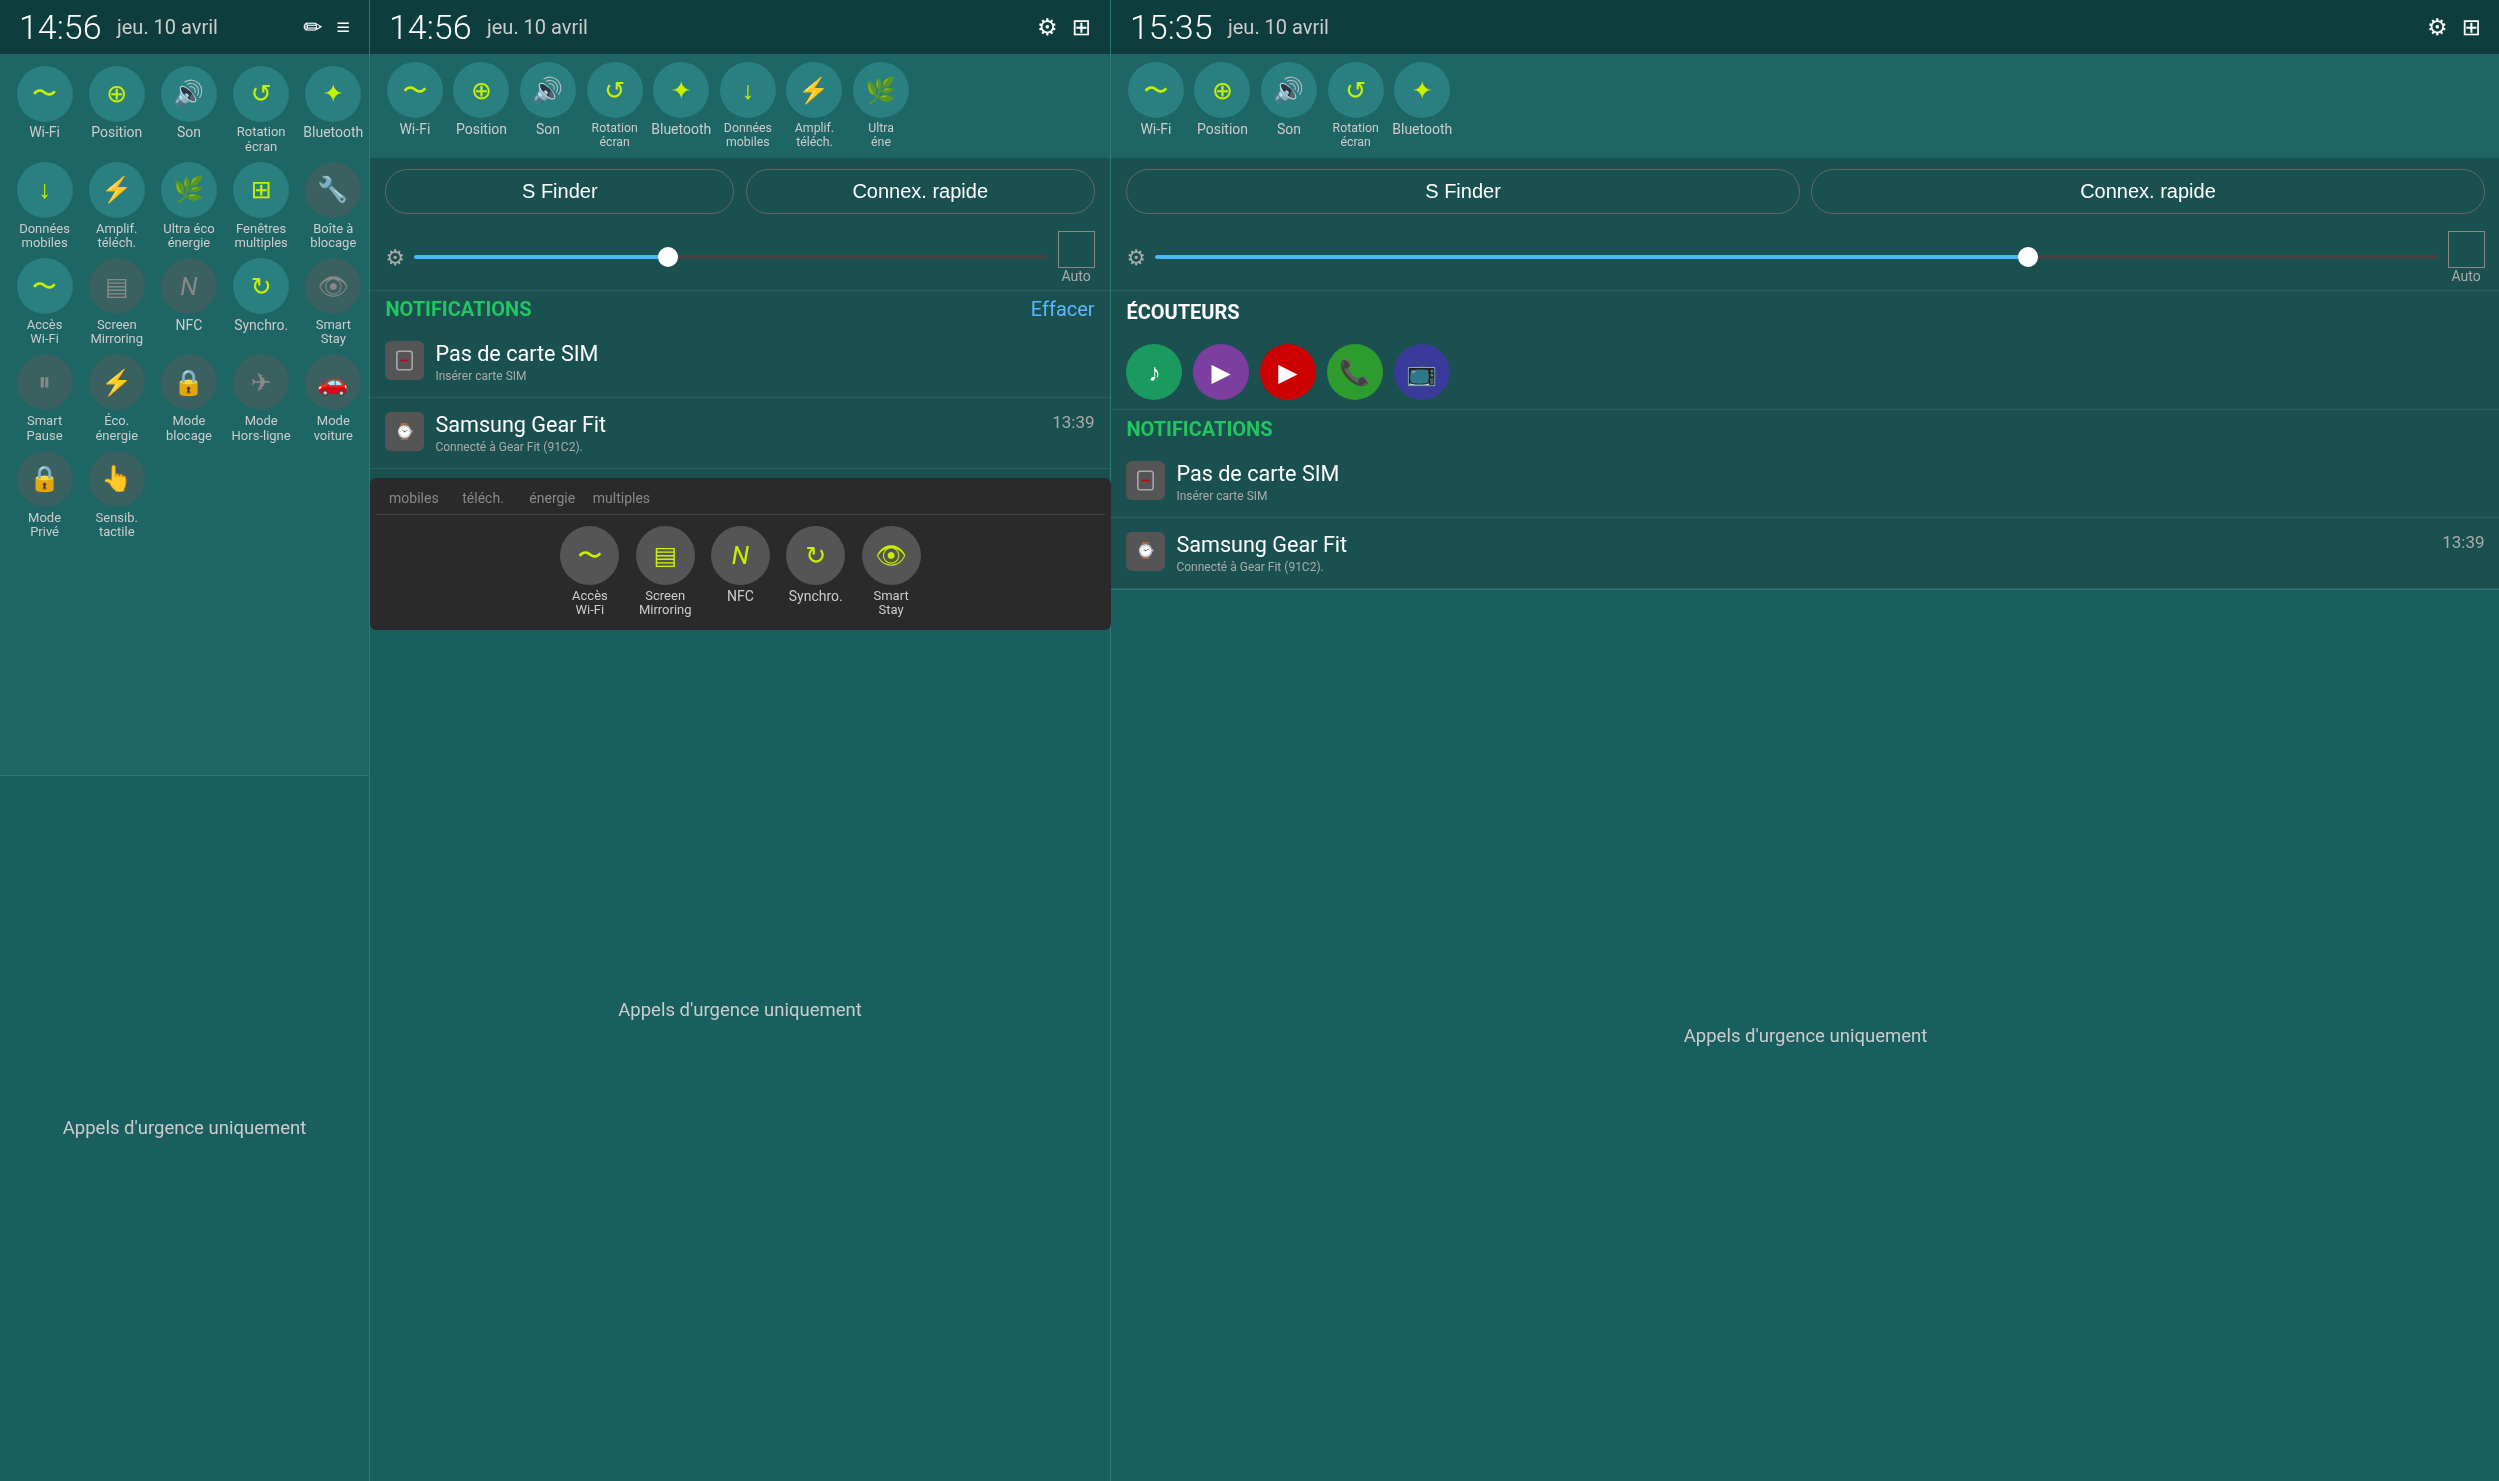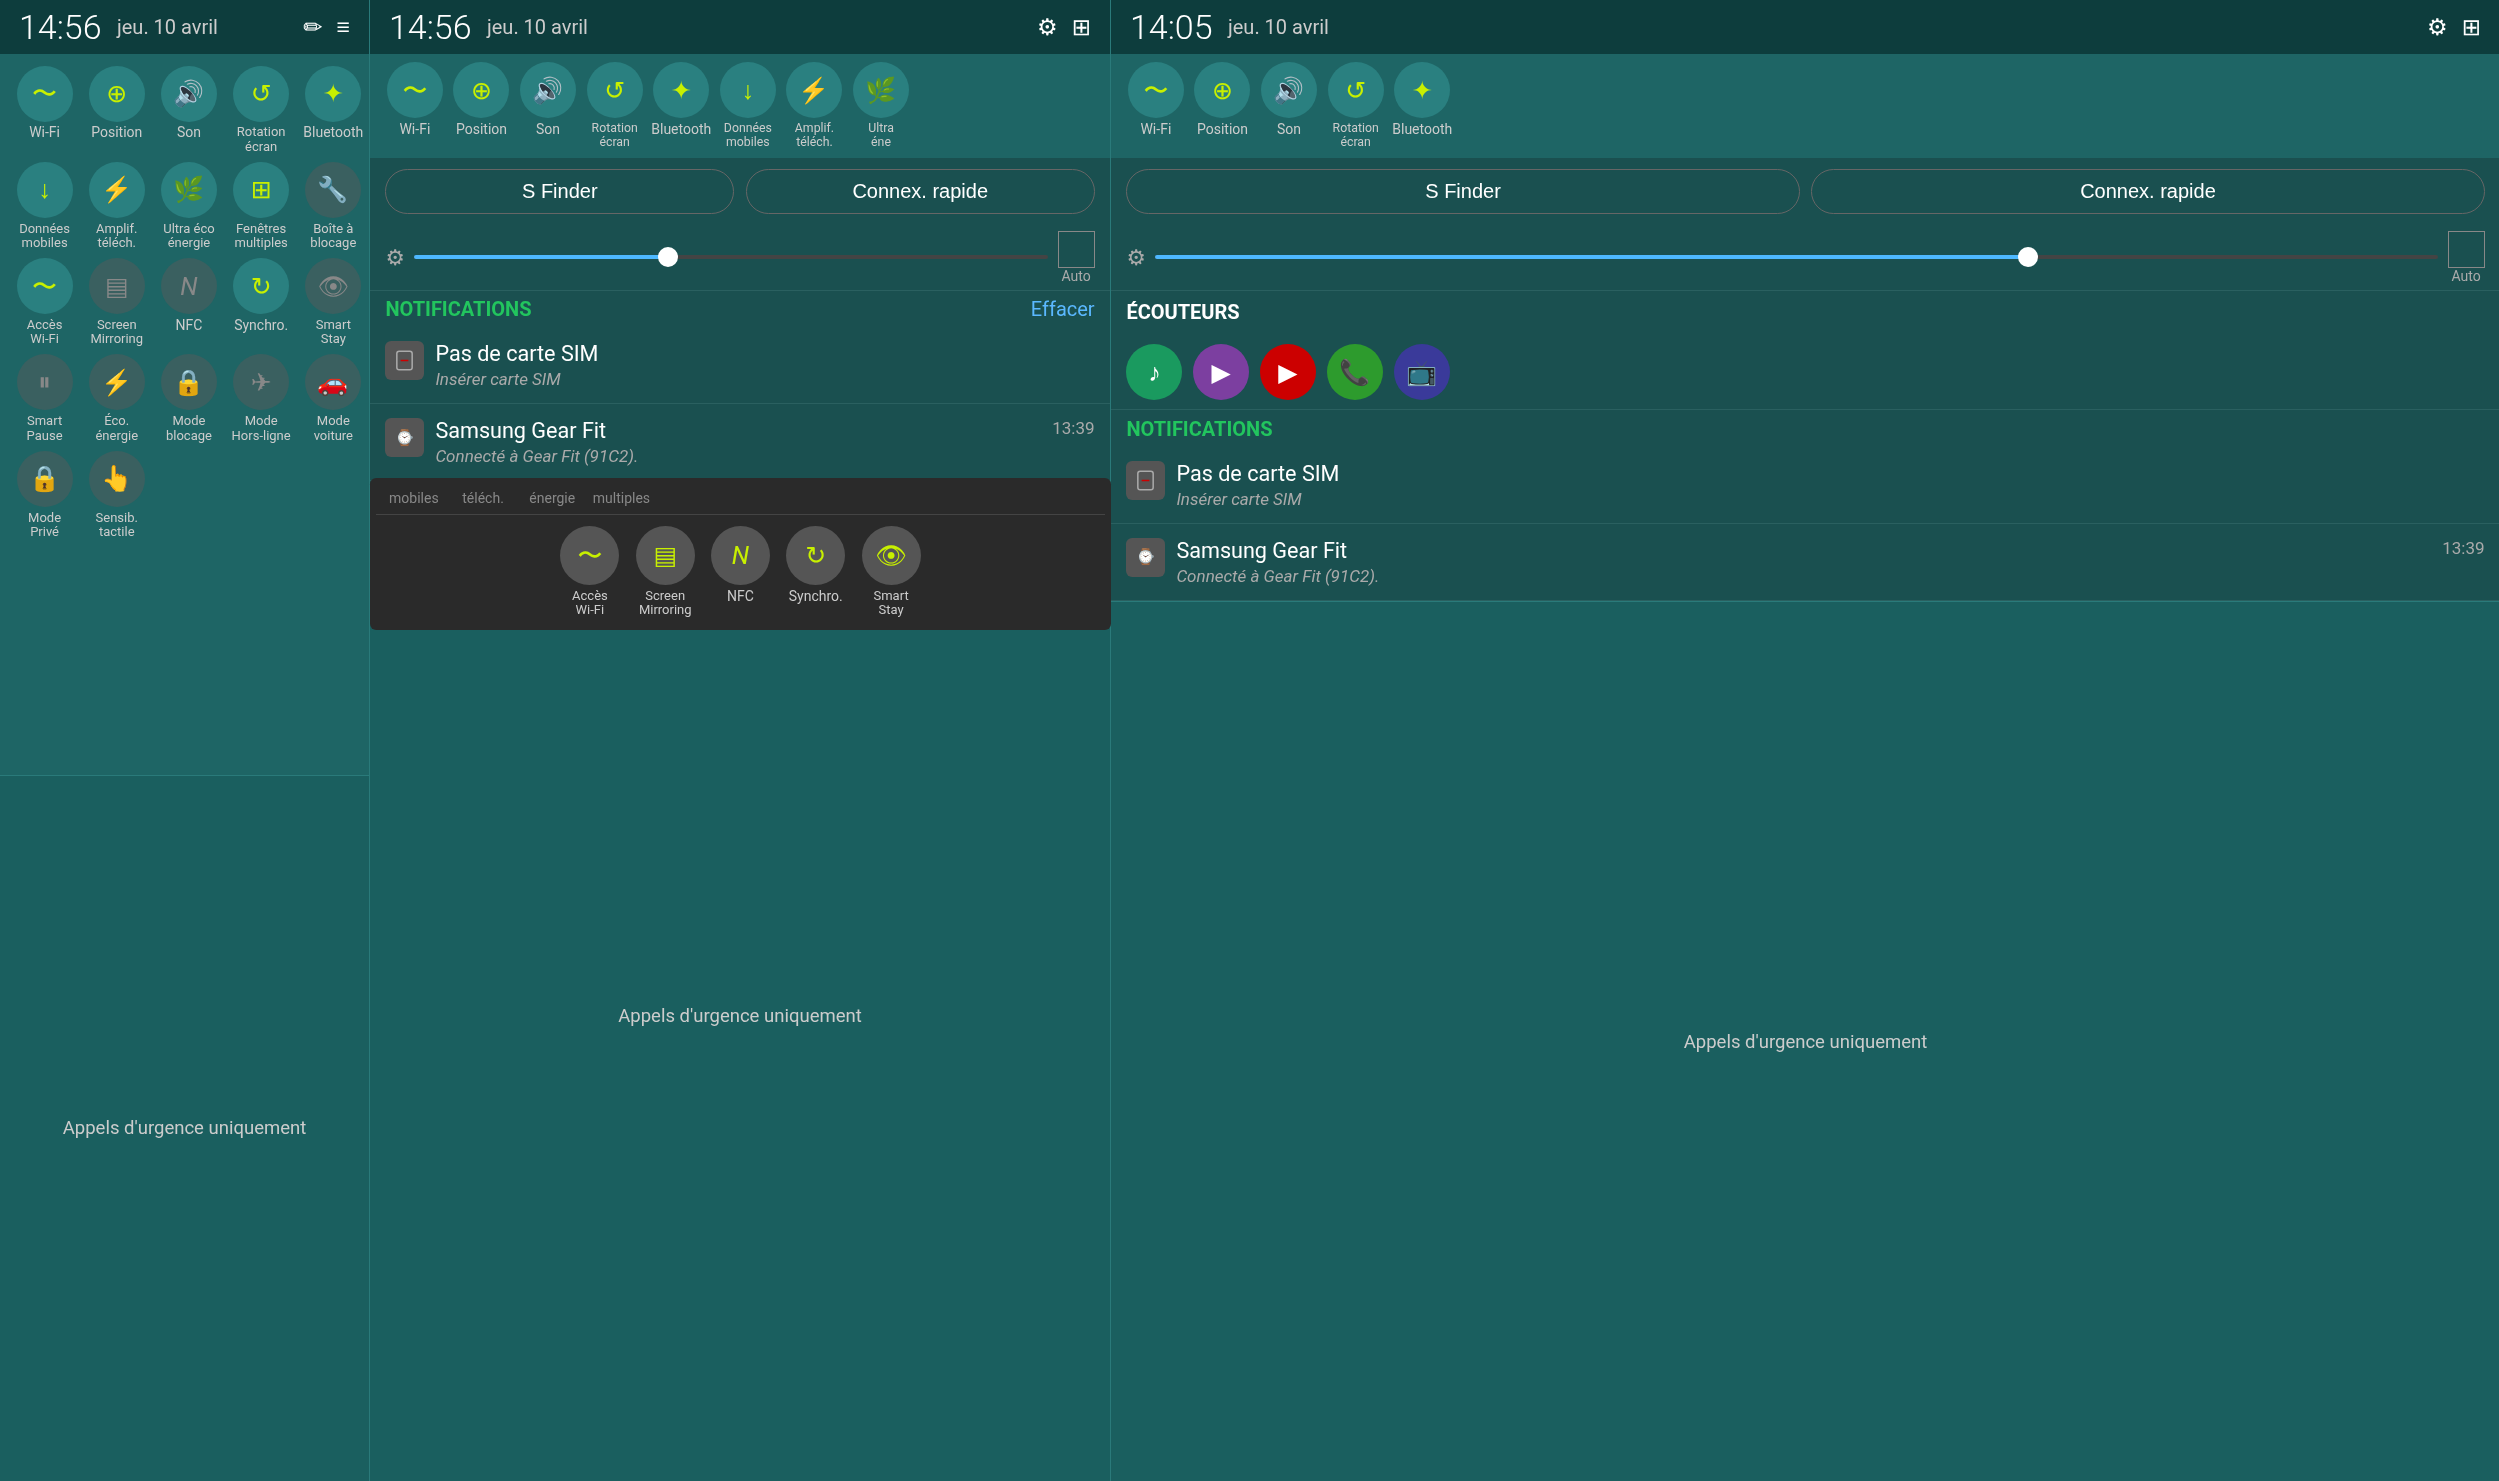--- a/index.html
+++ b/index.html
@@ -39,23 +39,22 @@
       flex: 1;
     }
 
     .notif-title {
       font-size: 21.6px;
       color: white;
       margin-bottom: 3.1px;
     }
 
     .notif-subtitle {
-      font-size: 17px;
+      font-size: 12px;
       color: #aaa;
-      font-style: italic;
     }
 
     .notif-time {
       font-size: 17px;
       color: #aaa;
       flex-shrink: 0;
     }
 
     .emergency-section {
       flex: 1;
@@ -580,21 +579,21 @@
 
     <div style="margin-top:auto;"></div>
     <div class="emergency-section" style="background:#1a5f5f; border-top:0.8px solid #2a7a7a; height:46px; display:flex; align-items:center; justify-content:center;">
       <span class="emergency-text">Appels d'urgence uniquement</span>
     </div>
   </div>
 
   <div class="screen-col" style="flex:1; background:#1a5050;">
 
     <div class="col-header" style="background:#0d3d3d;">
-      <span class="col-time">14:05</span>
+      <span class="col-time">15:35</span>
       <span class="col-date">jeu. 10 avril</span>
       <div class="col-header-icons">
         <span style="cursor:pointer;">⚙</span>
         <span style="cursor:pointer;">⊞</span>
       </div>
     </div>
 
     <div style="background:#1e6565; padding:4.6px 6.2px;">
       <div class="tiles-strip" style="gap:4.6px;">
         <div class="tile-item" style="min-width:62px;">

